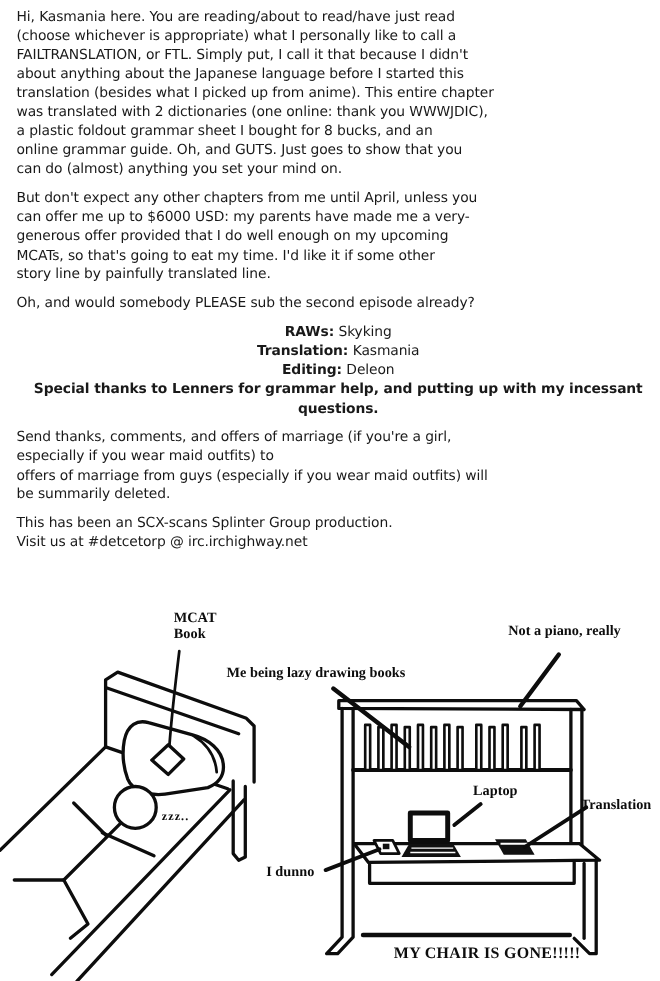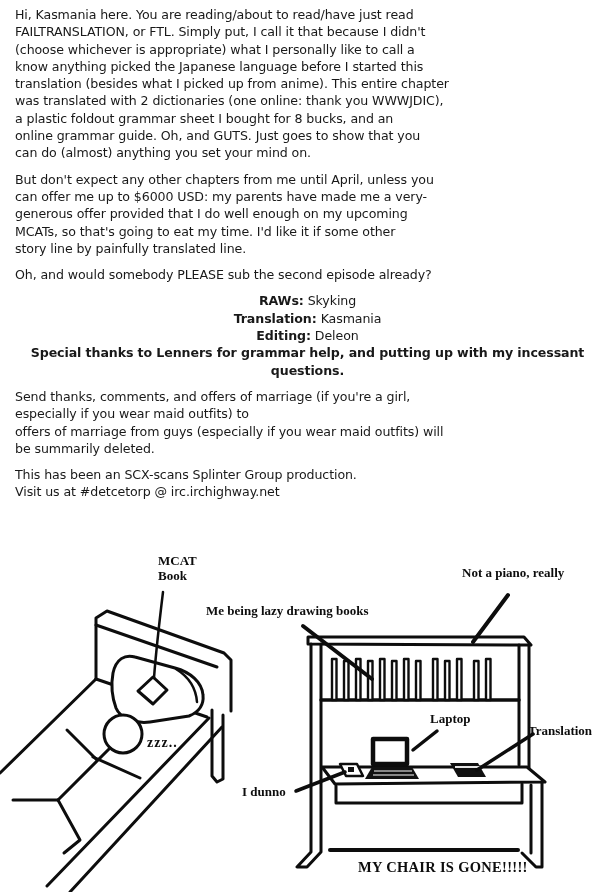--- a/index.html
+++ b/index.html
@@ -23,38 +23,38 @@
   .cname { margin-left:4px; }
   
   .lbl {
     position:absolute;
     font-family:"Liberation Serif", serif;
     font-weight:bold;
     font-size:13px; line-height:15px;
     color:#0d0d0d;
     white-space:nowrap;
   }
-  .lbl.small { font-size:14px; letter-spacing:1px; }
+  .lbl.small { font-size:11px; letter-spacing:1px; }
   .lbl.big   { font-size:14.5px; letter-spacing:0.3px; }
   
   svg.sketch { position:absolute; left:0; top:545px; display:block; }
   .ink  { stroke:#0d0d0d; fill:none; stroke-linecap:round; stroke-linejoin:round; }
   .fillw { fill:#ffffff; }
   .fillk { fill:#111111; }
 </style>
 </head>
 <body>
 
 <div class="note">
 
   <div class="para">
     <div class="tl">Hi, Kasmania here.  You are reading/about to read/have just read</div>
+    <div class="tl">(choose whichever is appropriate) what I personally like to call a</div>
     <div class="tl">FAILTRANSLATION, or FTL.  Simply put, I call it that because I didn't</div>
-    <div class="tl">(choose whichever is appropriate) what I personally like to call a</div>
-    <div class="tl">know anything picked the Japanese language before I started this</div>
+    <div class="tl">about anything about the Japanese language before I started this</div>
     <div class="tl">translation (besides what I picked up from anime).  This entire chapter</div>
     <div class="tl">was translated with 2 dictionaries (one online: thank you WWWJDIC),</div>
     <div class="tl">a plastic foldout grammar sheet I bought for 8 bucks, and an</div>
     <div class="tl">online grammar guide.  Oh, and GUTS.  Just goes to show that you</div>
     <div class="tl">can do (almost) anything you set your mind on.</div>
   </div>
 
   <div class="para">
     <div class="tl">But don't expect any other chapters from me until April, unless you</div>
     <div class="tl">can offer me up to $6000 USD: my parents have made me a very-</div>

